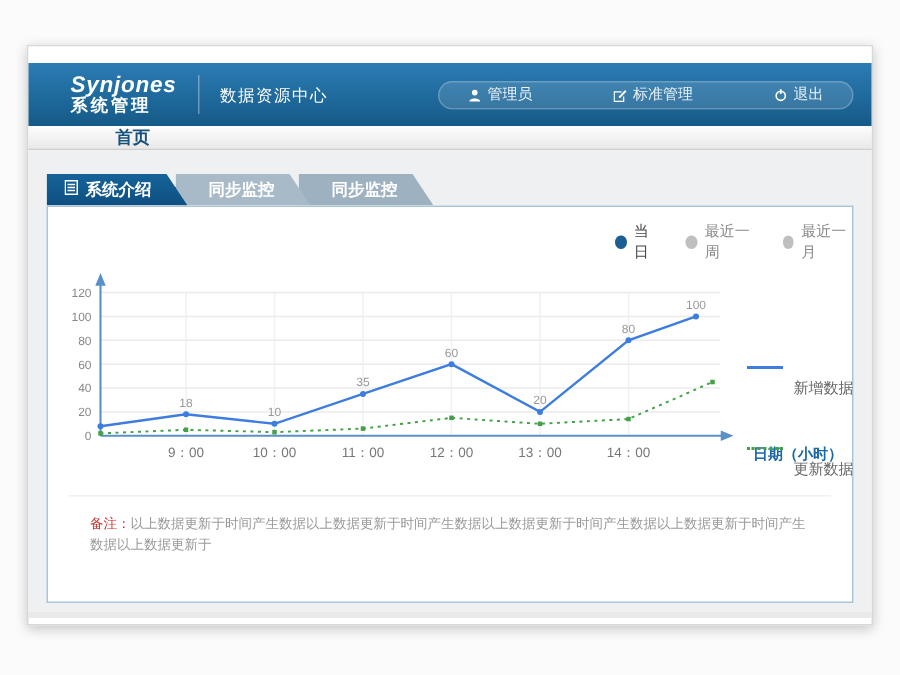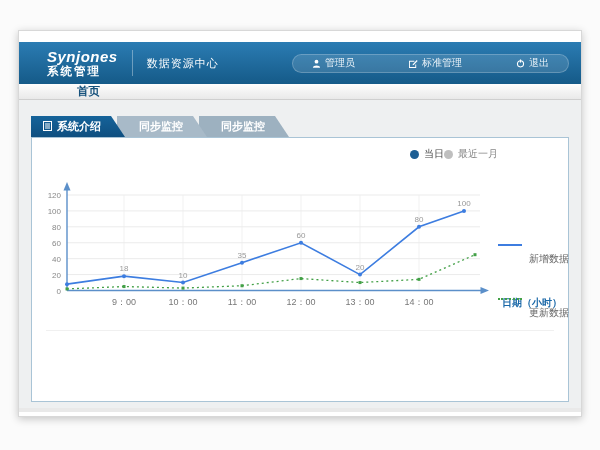--- a/index.html
+++ b/index.html
@@ -41,21 +41,21 @@
          padding:0 24px 0 12px; clip-path:polygon(0 0, calc(100% - 14px) 0, 100% 100%, 0 100%);
          cursor:pointer; white-space:nowrap; }
   .tab.active { background:linear-gradient(#15639a,#0f4f80); z-index:3; }
   .tab.i1 { background:#a8bac8; margin-left:-8px; z-index:2; padding-left:22px; }
   .tab.i2 { background:#9db1c0; margin-left:-8px; z-index:1; padding-left:22px; }
 
   .panel { position:relative; margin:0 12px; height:265px; background:#fff;
            border:1px solid #a9c4d6; z-index:2; }
 
   
-  .filters { position:absolute; top:9px; left:378px; display:flex; }
+  .filters { position:absolute; top:9px; left:378px; display:flex; gap:18px; }
   .filter { display:flex; align-items:center; gap:5px; font-size:10px; color:#888; cursor:pointer; }
   .filter .dot { width:9px; height:9px; border-radius:50%; background:#bfbfbf; }
   .filter.selected { color:#444; }
   .filter.selected .dot { background:#1d5e93; }
 
   .ylabel { position:absolute; left:17px; top:22px; font-size:11px; font-weight:bold; color:#1a68a8; }
   .xlabel { position:absolute; left:470px; top:158px; font-size:10px; font-weight:bold; color:#1a68a8; }
 
   #chart-svg { position:absolute; left:0; top:0; }
 
@@ -143,20 +143,24 @@
       <div class="tab i2">
         <span>同步监控</span>
       </div>
     </div>
 
     <div class="panel">
       <div class="filters">
         <div class="filter selected">
           <span class="dot"></span>
           <span>当日</span>
+        </div>
+        <div class="filter">
+          <span class="dot"></span>
+          <span>最近一周</span>
         </div>
         <div class="filter">
           <span class="dot"></span>
           <span>最近一月</span>
         </div>
       </div>
 
 
       <svg id="chart-svg" width="538" height="185">
           <line x1="92" y1="57" x2="92" y2="152.5" stroke="#f1f1f1"></line>
@@ -222,17 +226,20 @@
           <span class="sample solid"></span>
           <span class="lab">新增数据</span>
         </div>
         <div class="row">
           <span class="sample dotted"></span>
           <span class="lab">更新数据</span>
         </div>
       </div>
 
       <div class="note-divider"></div>
+      <div class="note">
+        <span class="pre">备注：</span><span>以上数据更新于时间产生数据以上数据更新于时间产生数据以上数据更新于时间产生数据以上数据更新于时间产生数据以上数据更新于</span>
+      </div>
     </div>
   </div>
 
   <div class="bottomstrip"></div>
 </div>
 
 </body></html>

